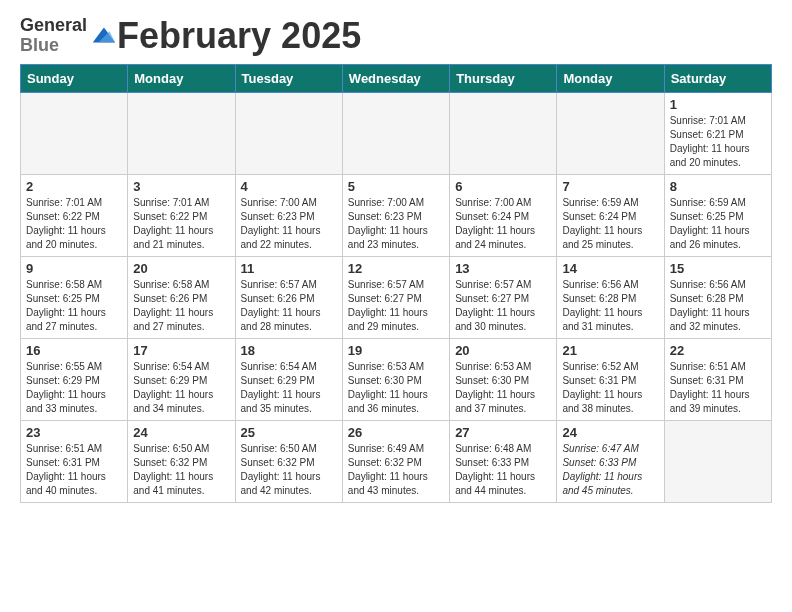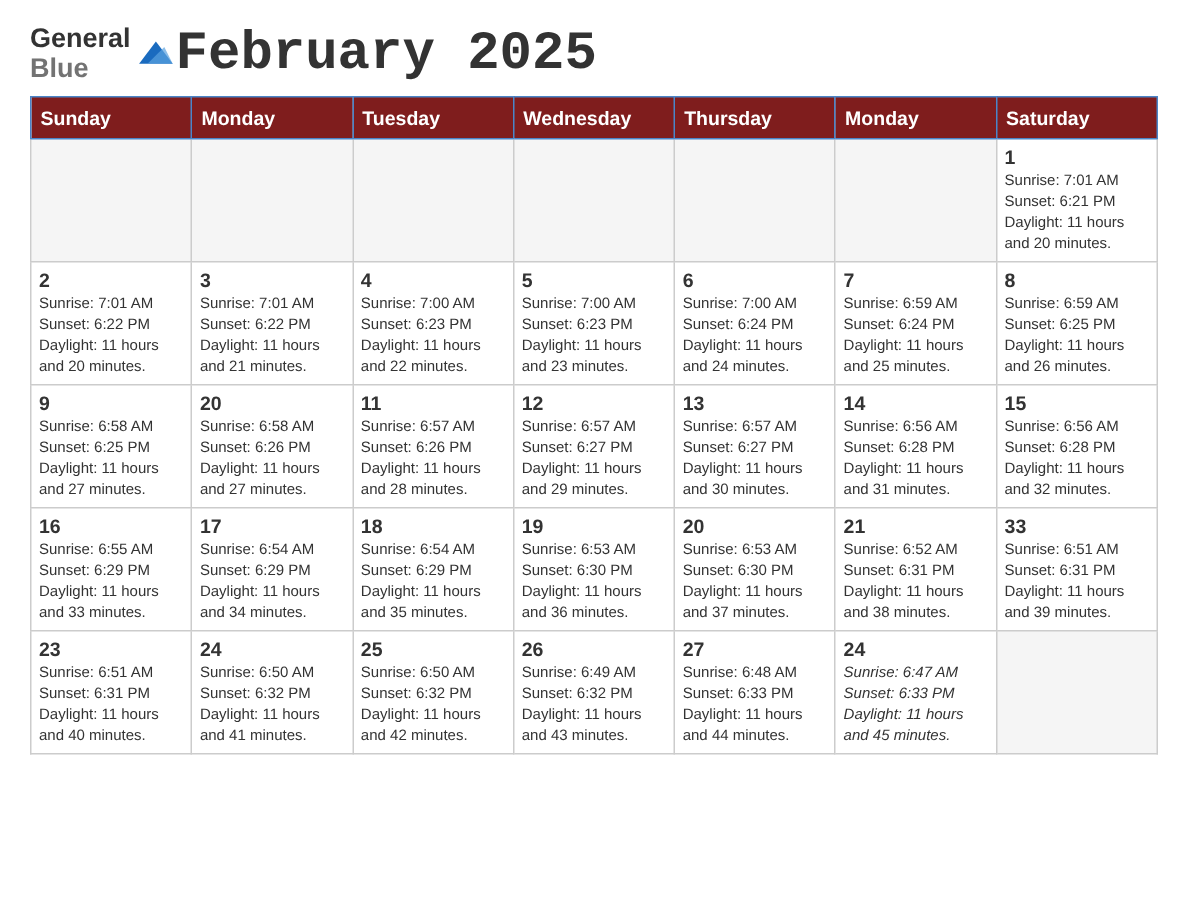--- a/index.html
+++ b/index.html
@@ -32,34 +32,33 @@
       margin-left: 2px;
     }
     .title-block {
       text-align: right;
     }
     .month-title {
       font-size: 36px;
       font-weight: bold;
       color: #333;
       line-height: 1.1;
-      font-family: Liberation Mono, monospace;
     }
     .location {
       font-size: 16px;
       color: #555;
     }
     table {
       width: 100%;
       border-collapse: collapse;
       margin: 0 10px;
       width: calc(100% - 20px);
     }
     .day-header {
-      background-color: #7f1d1d;
+      background-color: #0f766e;
       color: #fff;
       font-size: 13px;
       font-weight: bold;
       padding: 6px 6px;
       border: 1px solid #4a85c8;
       text-align: left;
     }
     .day-cell {
       vertical-align: top;
       border: 1px solid #ccc;
@@ -277,21 +276,21 @@
 and 37 minutes.</div>
           </td>
           <td class="day-cell">
             <span class="day-num">21</span>
             <div class="day-info" style="white-space: pre-line;">Sunrise: 6:52 AM
 Sunset: 6:31 PM
 Daylight: 11 hours
 and 38 minutes.</div>
           </td>
           <td class="day-cell">
-            <span class="day-num">33</span>
+            <span class="day-num">22</span>
             <div class="day-info" style="white-space: pre-line;">Sunrise: 6:51 AM
 Sunset: 6:31 PM
 Daylight: 11 hours
 and 39 minutes.</div>
           </td>
         </tr>
         <tr>
           <td class="day-cell">
             <span class="day-num">23</span>
             <div class="day-info" style="white-space: pre-line;">Sunrise: 6:51 AM

